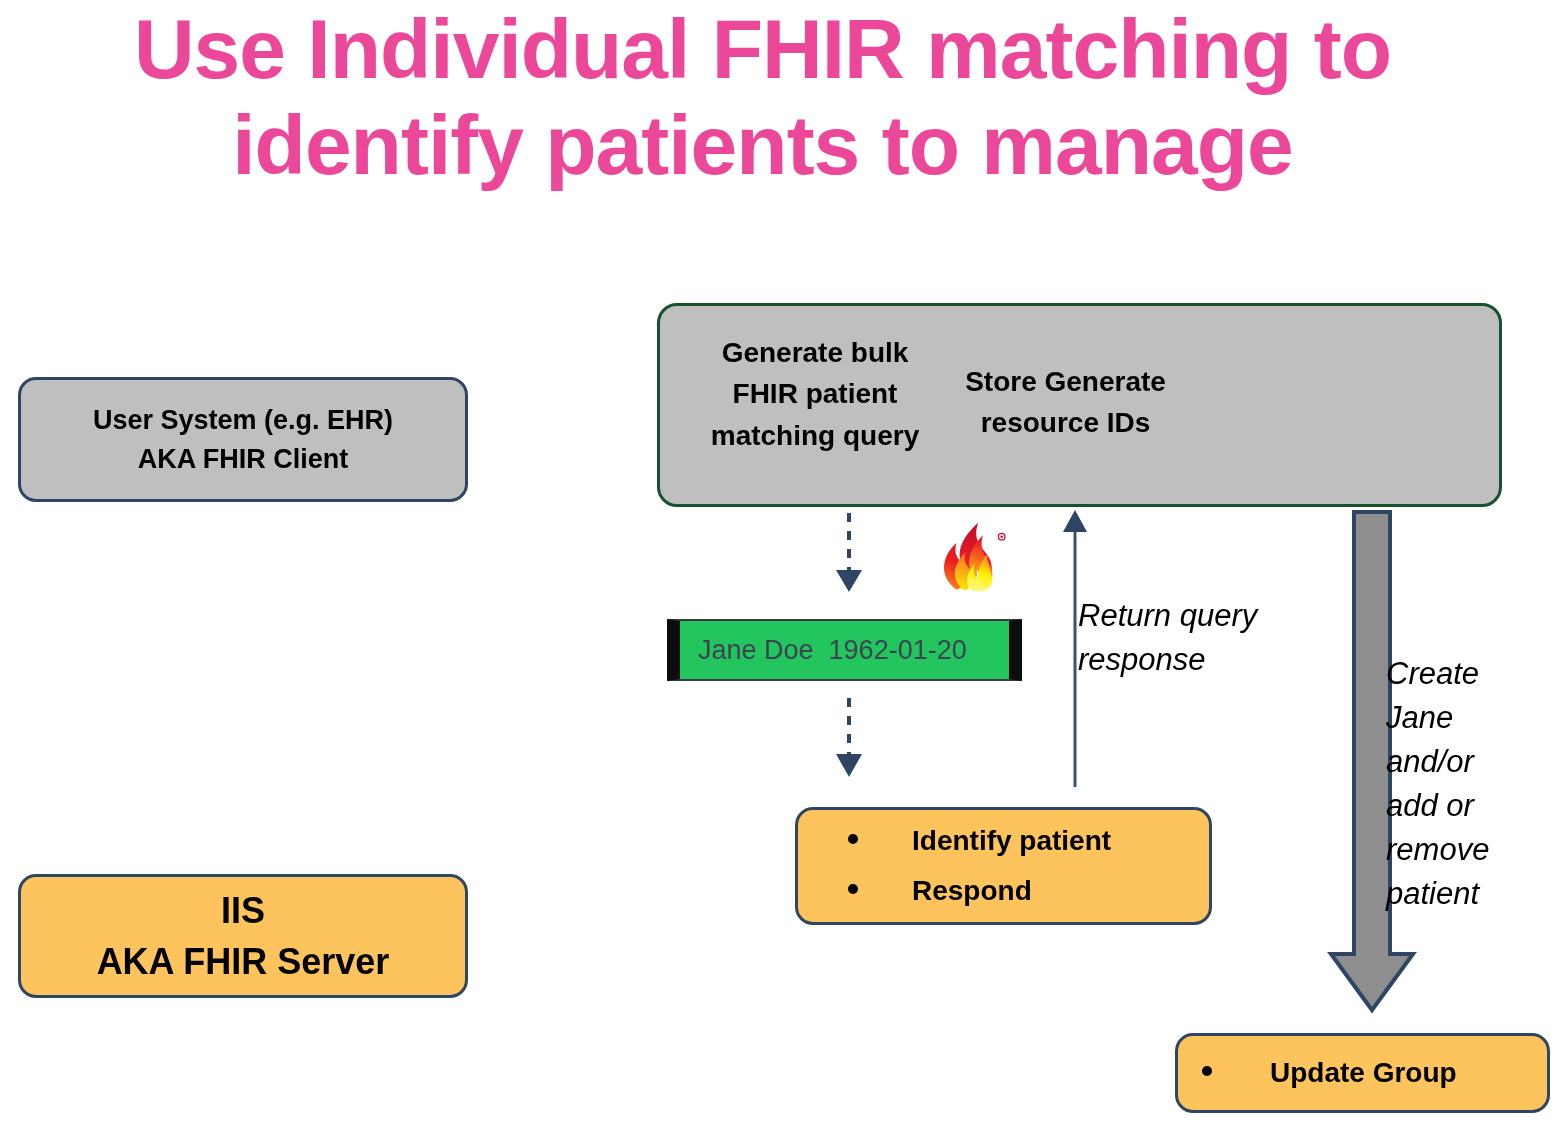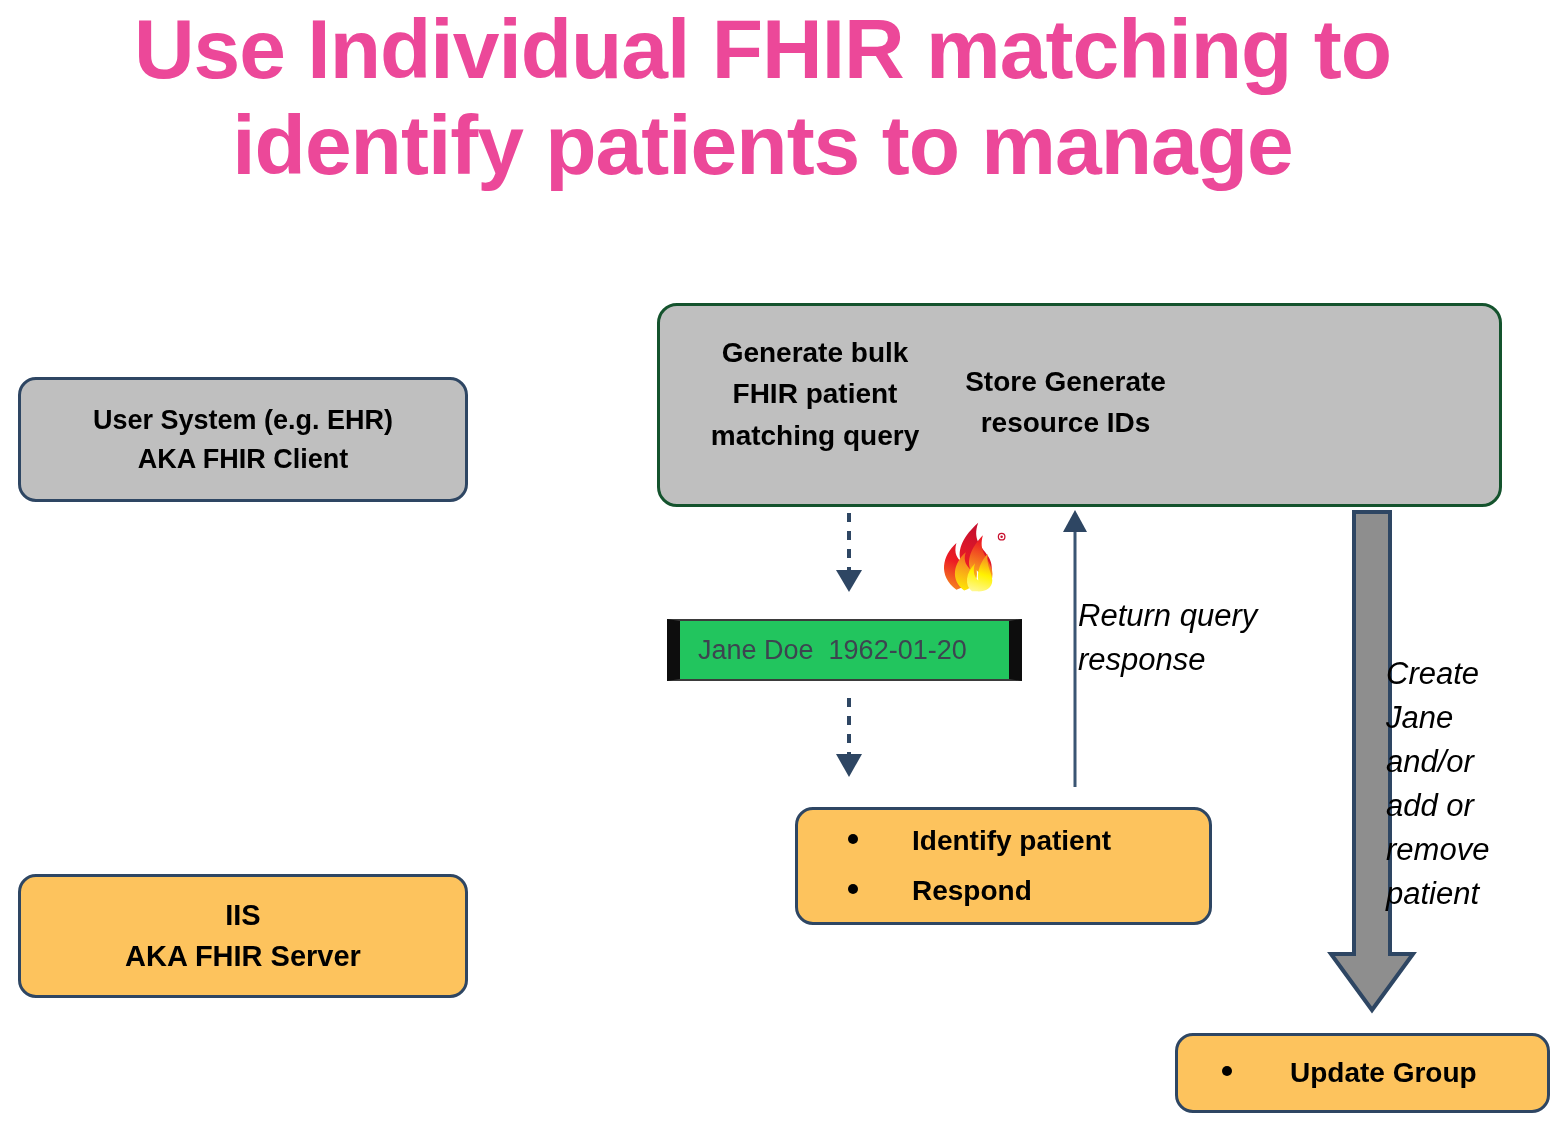--- a/index.html
+++ b/index.html
@@ -47,21 +47,21 @@
   }
   .rbox.gray { background: #BFBFBF; margin-top: 40px; }
   .rbox.orange { background: #FDC35D; }
 
   #user-system-box {
     left: 18px; top: 337px; width: 450px; height: 125px;
     font-size: 27px; line-height: 1.42;
   }
   #iis-box {
     left: 18px; top: 874px; width: 450px; height: 124px;
-    font-size: 29px; line-height: 1.42;
+    font-size: 36px; line-height: 1.42;
   }
 
   
   #process-band {
     position: absolute;
     left: 657px; top: 303px; width: 845px; height: 204px;
     box-sizing: border-box;
     background: #BFBFBF;
     border: 3px solid #14532d;
     border-radius: 20px;
@@ -115,21 +115,21 @@
   #update-group-box {
     position: absolute;
     left: 1175px; top: 1033px; width: 375px; height: 80px;
     box-sizing: border-box;
     background: #FDC35D;
     border: 3px solid #2E4663;
     border-radius: 18px;
     display: flex;
     flex-direction: column;
     justify-content: center;
-    padding-left: 44px;
+    padding-left: 24px;
   }
   .bullet-line {
     display: flex;
     align-items: baseline;
     font-family: "Liberation Sans", sans-serif;
     font-weight: bold;
     font-size: 28px;
     line-height: 1.8;
     color: #000000;
   }

